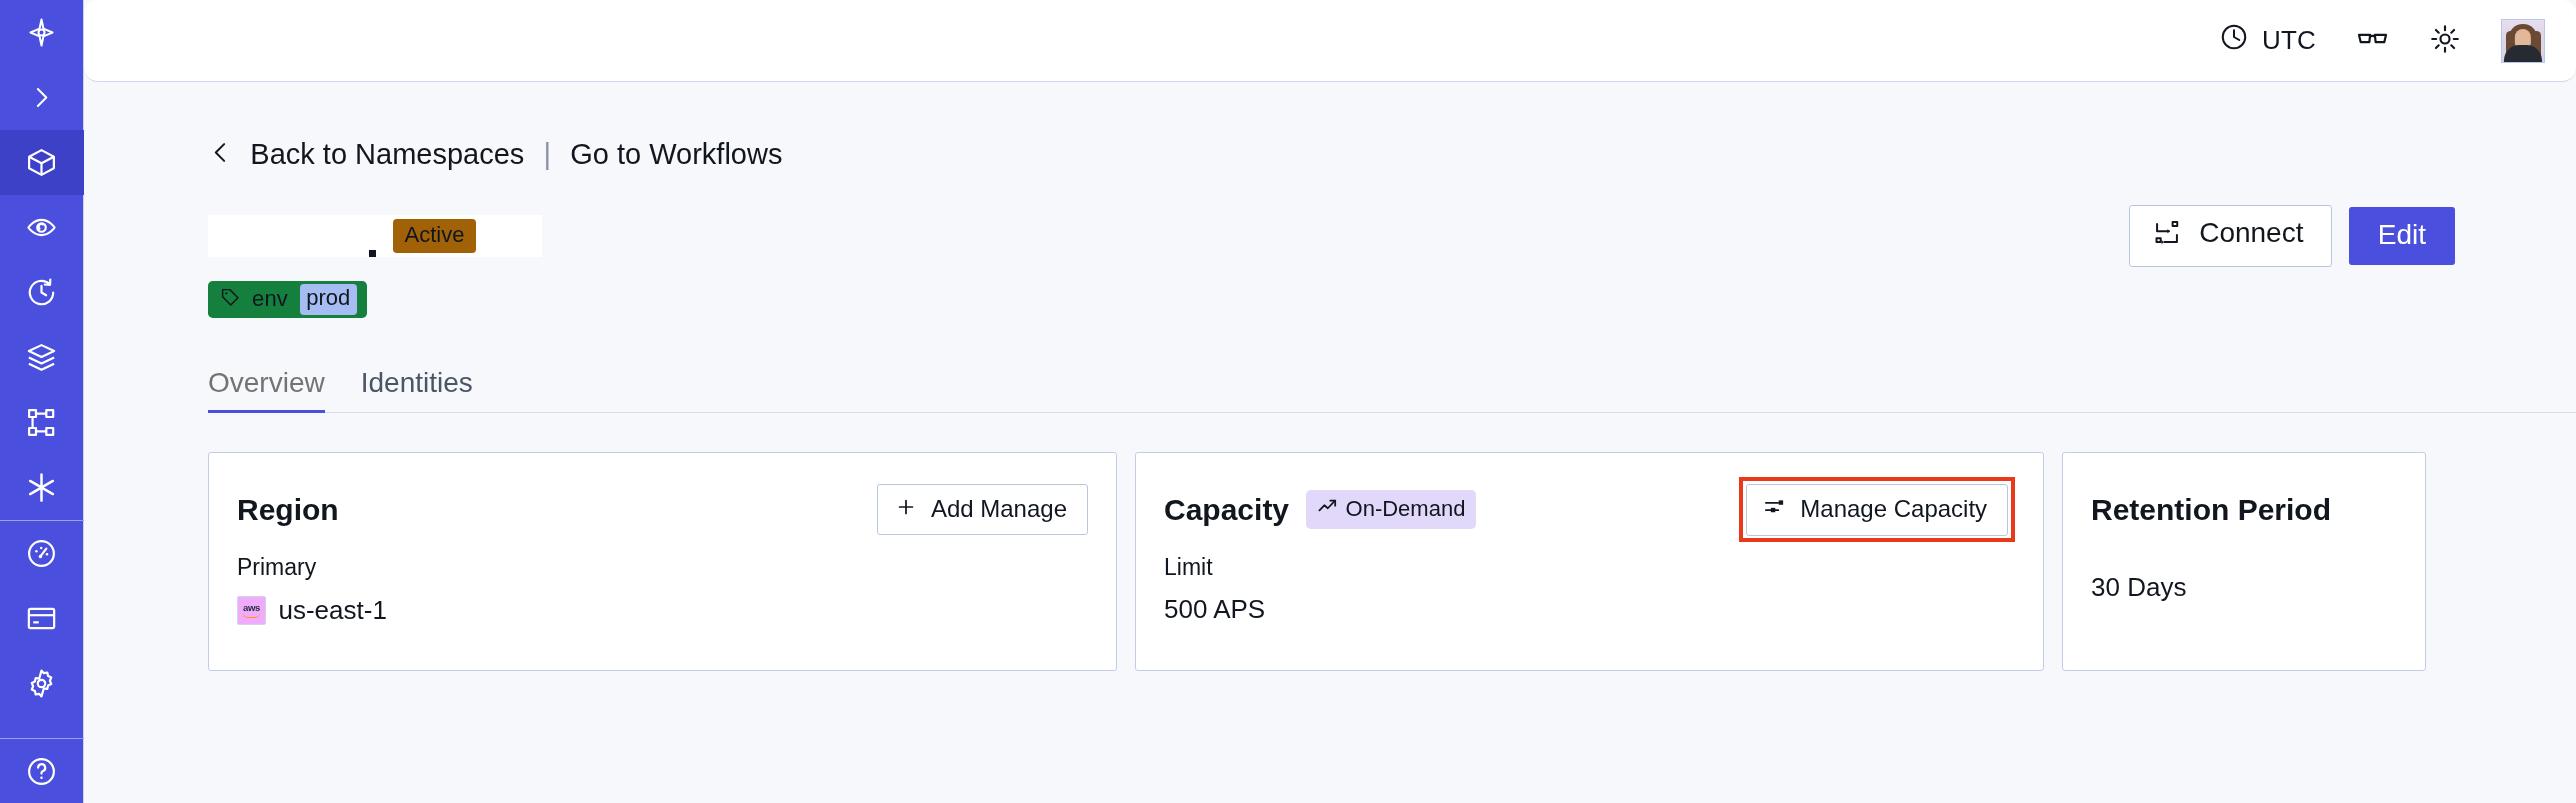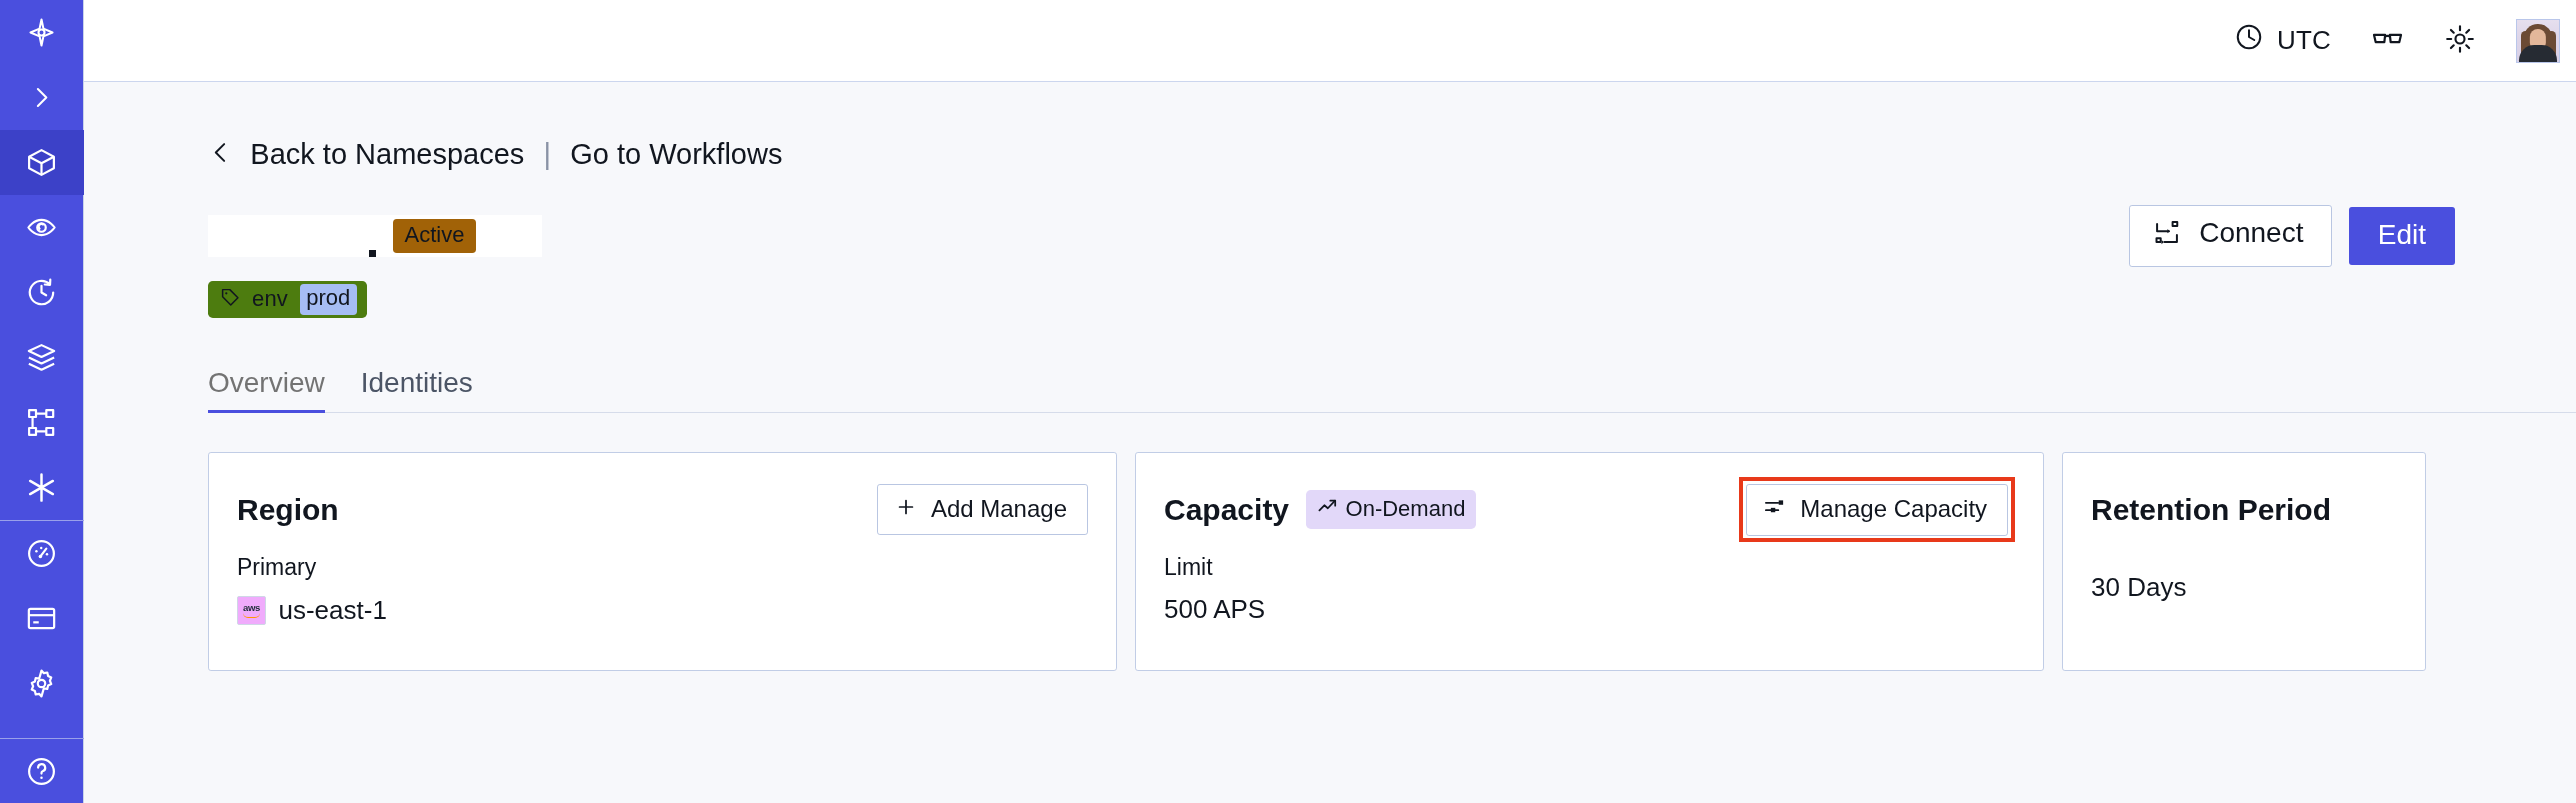--- a/index.html
+++ b/index.html
@@ -56,21 +56,22 @@
 
   
   .topbar {
     height: 82px;
     min-height: 82px;
     background: #ffffff;
     border-bottom: 1.9px solid #ccd6ee;
     display: flex;
     align-items: center;
     justify-content: flex-end;
-    padding-right: 16px;
+    padding-right: 31px;
+    border-radius: 14px;
   }
   .topbar-group { display: flex; align-items: center; gap: 40px; }
   .tz {
     display: flex;
     align-items: center;
     gap: 12.5px;
     font-size: 26px;
     color: #11161f;
     letter-spacing: 0.2px;
   }
@@ -199,21 +200,21 @@
     padding: 14.4px 29px 16.3px;
     font-size: 28px;
     cursor: pointer;
     line-height: 1;
   }
 
   .tag-pill {
     display: inline-flex;
     align-items: center;
     gap: 11.5px;
-    background: #4d7c0f;
+    background: #15803d;
     border-radius: 4.8px;
     padding: 5.8px 9.6px 5.8px 11.5px;
     margin-top: 18px;
     font-size: 22px;
     color: #11161f;
     line-height: 1;
   }
   .tag-pill .tag-key { letter-spacing: 0.2px; }
   .tag-pill .tag-val {
     background: #a6bdf4;

